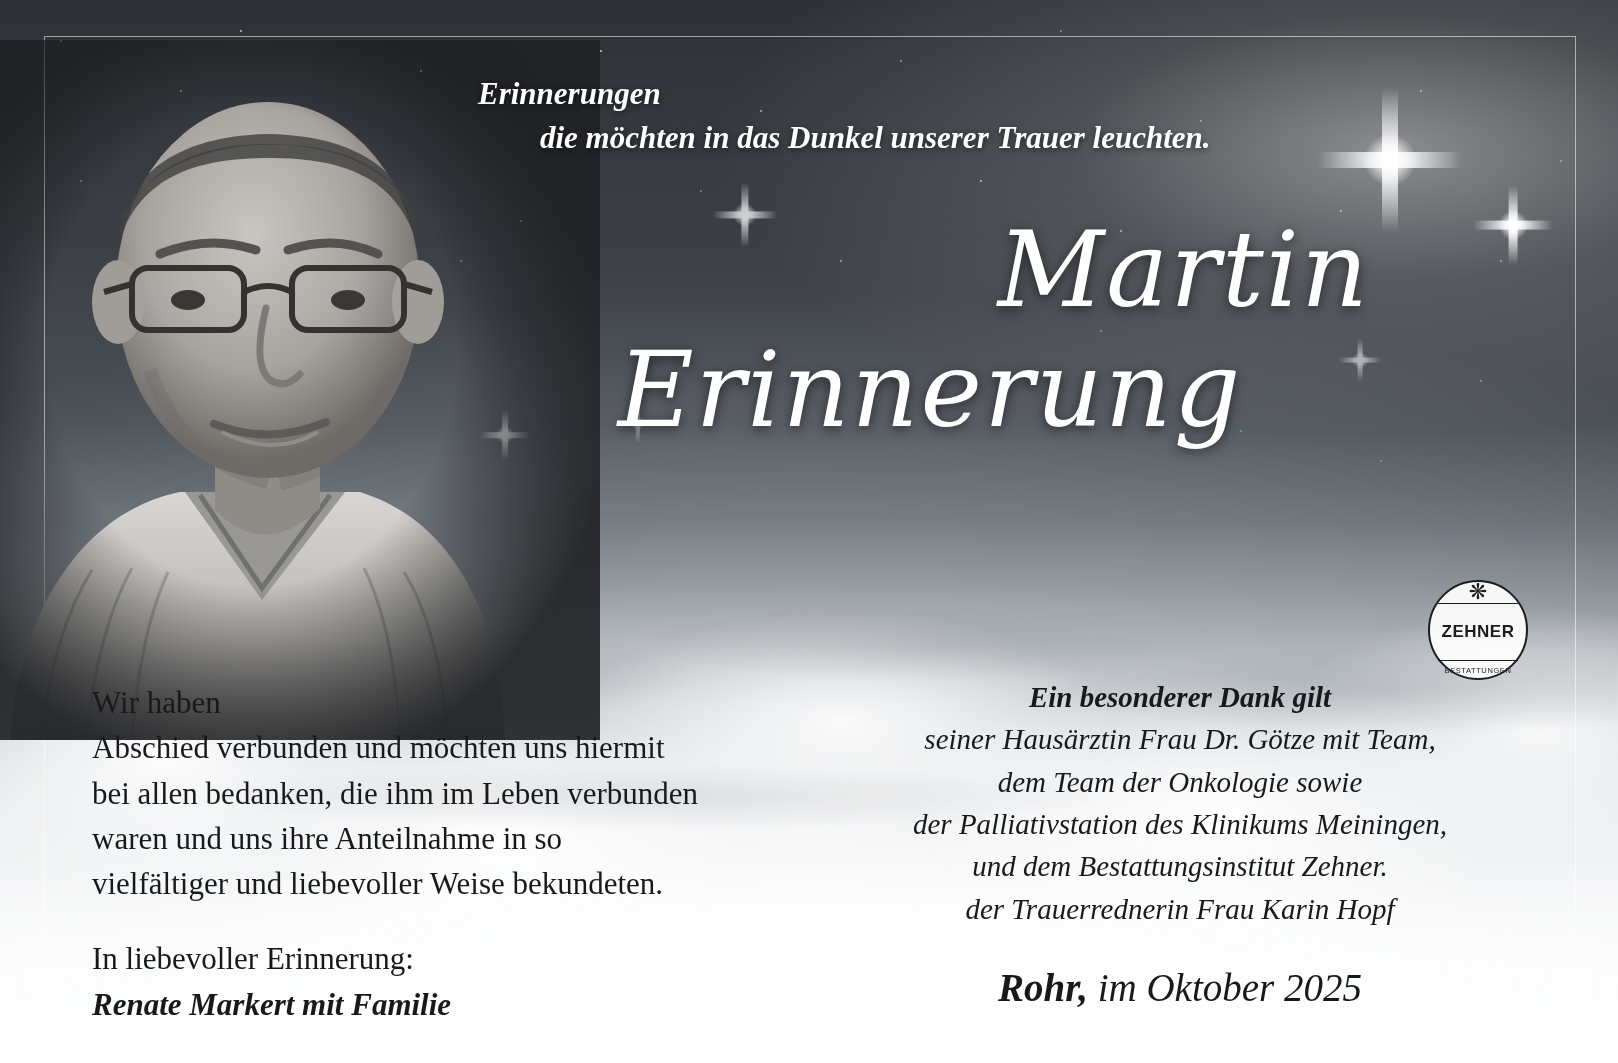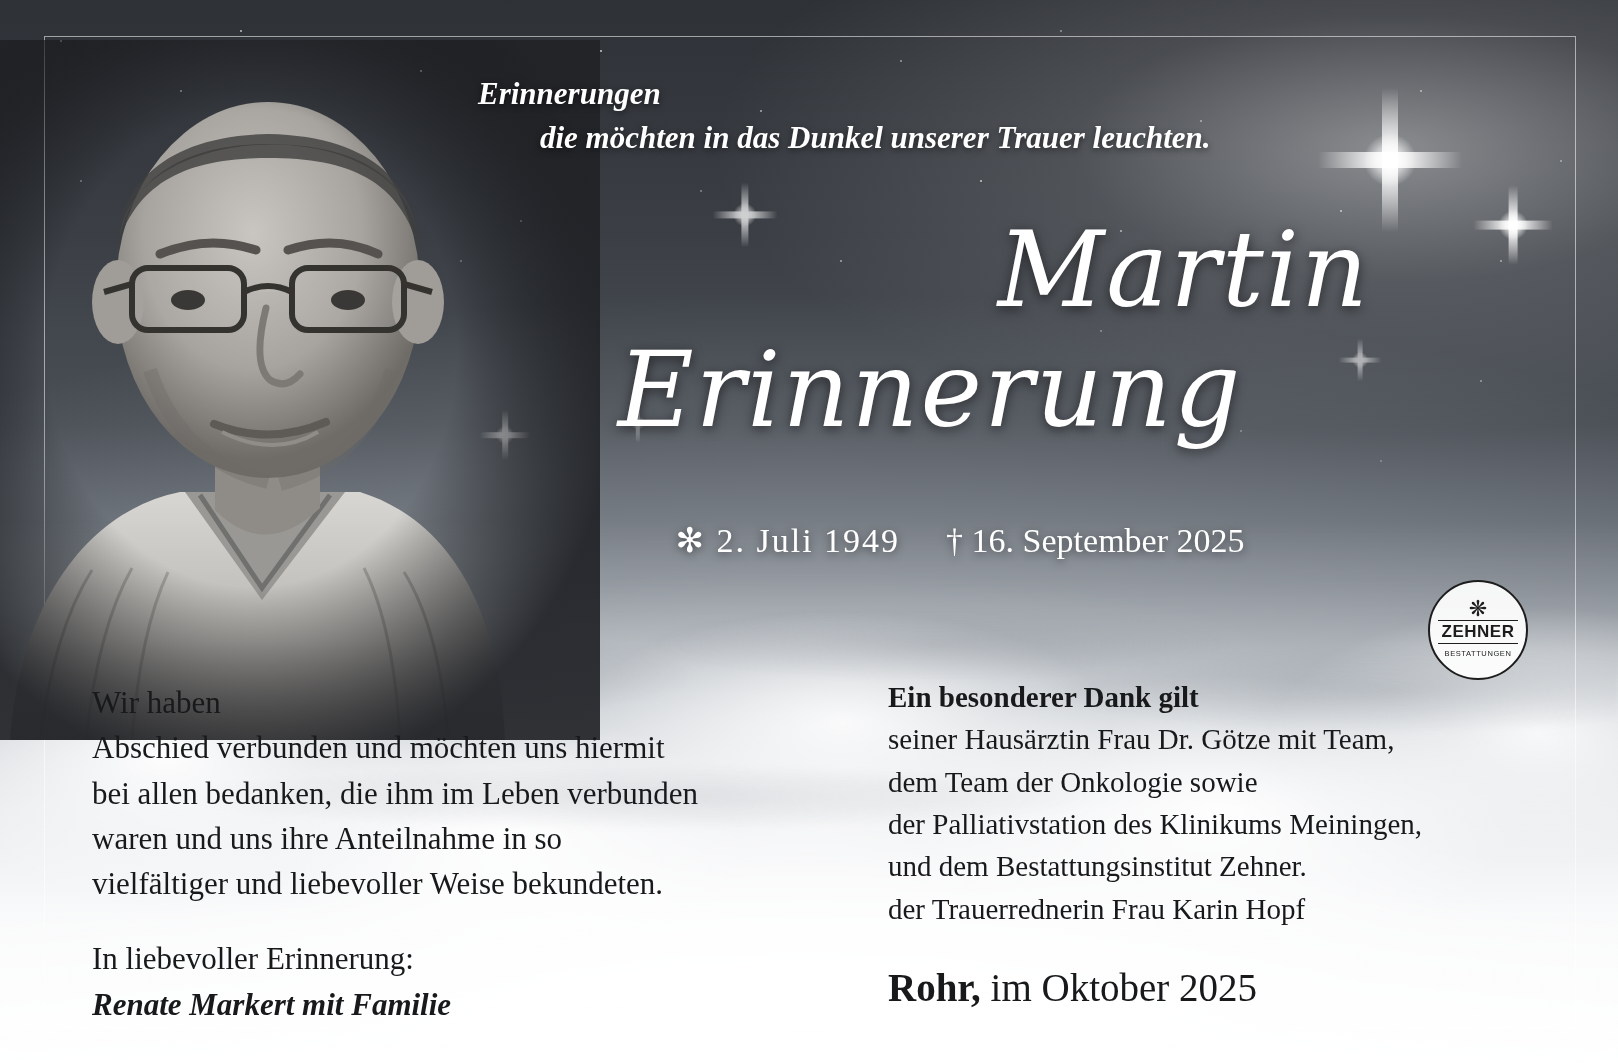--- a/index.html
+++ b/index.html
@@ -207,44 +207,45 @@
     border: 2px solid #1d1d1d;
     background: rgba(255,255,255,.92);
     color: #1d1d1d;
     display: flex;
     flex-direction: column;
     align-items: center;
     justify-content: center;
     font-family: "Liberation Sans", sans-serif;
   }
   .logo .mark { font-size: 22px; line-height: 18px; margin-top: -2px; }
-  .logo .name-txt { font-size: 17px; font-weight: 700; letter-spacing: .5px; border-top: 1px solid #1d1d1d; border-bottom: 1px solid #1d1d1d; padding: 1px 4px; margin-top: 2px; }
+  .logo .name-txt { font-size: 17px; font-weight: 700; letter-spacing: .5px; border-top: 1px solid #1d1d1d; border-bottom: 1px solid #1d1d1d; padding: 18px 4px; margin-top: 2px; }
   .logo .sub { font-size: 7.5px; letter-spacing: .6px; margin-top: 5px; }
 
   
   .left-text {
     position: absolute;
     left: 92px; top: 680px;
     width: 700px;
     color: #17191b;
     font-size: 31px;
     line-height: 1.46;
   }
   .left-text .block2 { margin-top: 30px; }
   .left-text .sig { font-style: italic; font-weight: 700; }
   .left-text .lead { }
 
   .right-text {
     position: absolute;
-    right: 110px; top: 676px;
+    right: 128px; top: 676px;
     width: 620px;
     color: #17191b;
     font-size: 29px;
     line-height: 1.46;
-    text-align: left;
+    text-align: center;
+    font-style: italic;
   }
   .right-text .thanks-head { font-weight: 700; }
   .right-text .place {
     margin-top: 30px;
     font-size: 39px;
   }
   .right-text .place b { font-weight: 700; }
 </style>
 </head>
 <body>
@@ -354,24 +355,20 @@
   <div class="poem">
     <div class="l1">Erinnerungen</div>
     <div class="l3">die möchten in das Dunkel unserer Trauer leuchten.</div>
   </div>
 
   <div class="name">
     <div class="first">Martin</div>
     <div class="last">Erinnerung</div>
   </div>
 
-  <div class="dates">
-    <span class="star">✻ 2. Juli 1949</span>
-    <span>† 16. September 2025</span>
-  </div>
 
   <div class="logo">
     <div class="mark">❋</div>
     <div class="name-txt">ZEHNER</div>
     <div class="sub">BESTATTUNGEN</div>
   </div>
 
   <div class="left-text">
     <div>Wir haben</div>
     <div>Abschied verbunden und möchten uns hiermit</div>

